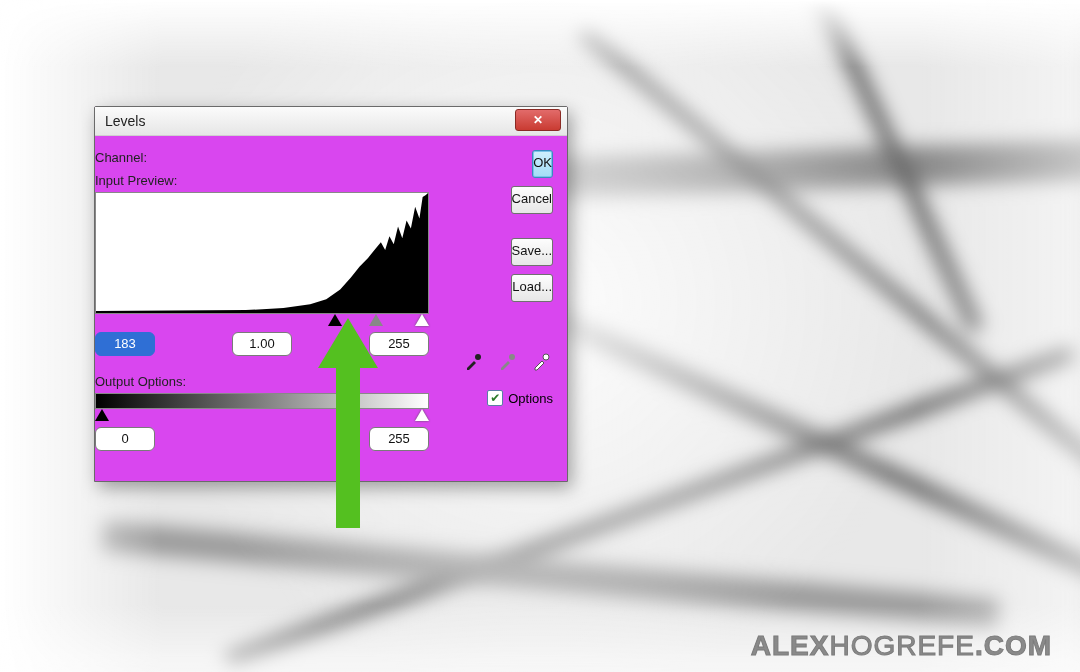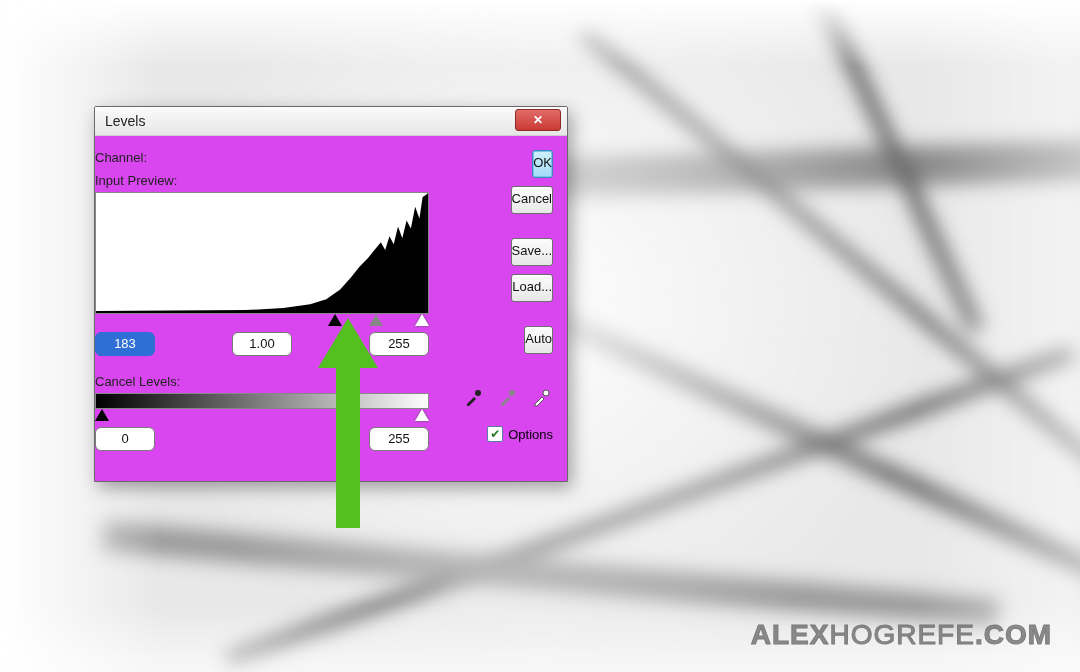--- a/index.html
+++ b/index.html
@@ -33,21 +33,21 @@
   .bd-line4 { top: 250px; left: 500px; width: 700px; height: 12px; transform: rotate(40deg); background: #555; }
   .bd-line5 { top: 560px; left: 100px; width: 900px; height: 30px; transform: rotate(5deg); background: #999; }
   .bd-line6 { top: 50px; left: 550px; width: 600px; height: 16px; transform: rotate(65deg); background: #666; }
   .vigA { position: absolute; inset: 0; background: radial-gradient(circle at 50% 45%, rgba(255,255,255,0.9) 0%, rgba(255,255,255,0) 60%); }
   .vigB { position: absolute; inset: 0; background: linear-gradient(to right, rgba(255,255,255,1) 0%, rgba(255,255,255,0) 15%, rgba(255,255,255,0) 85%, rgba(255,255,255,0.5) 100%); }
   .vigC { position: absolute; inset: 0; background: linear-gradient(to bottom, rgba(255,255,255,1) 0%, rgba(255,255,255,0) 10%, rgba(255,255,255,0) 90%, rgba(255,255,255,0.7) 100%); }
 
   .watermark {
     position: absolute;
     right: 28px;
-    bottom: 21px;
+    bottom: 10px;
     font-family: "Arial Black", Arial, sans-serif;
     font-size: 28px;
     letter-spacing: 1px;
     color: #777;
     font-weight: 700;
     -webkit-text-stroke: 1px #666;
     opacity: 0.85;
   }
   .watermark .light { font-weight: 400; }
 
@@ -304,41 +304,40 @@
         <div class="tri gray" style="left:84%"></div>
         <div class="tri white" style="left:98%"></div>
       </div>
 
       <div class="inputRow">
         <input class="valBox sel" value="183" style="">
         <input class="valBox" value="1.00" style="">
         <input class="valBox" value="255" style="">
       </div>
 
-      <div class="sectionLabel" style="margin-top:18px">Cancel Levels:</div>
+      <div class="sectionLabel" style="margin-top:18px">Output Options:</div>
       <div class="outputGradient"></div>
       <div class="outSliderTrack">
         <div class="tri" style="left:2%"></div>
         <div class="tri white" style="left:98%"></div>
       </div>
       <div class="inputRow">
         <input class="valBox" value="0" style="">
         <span></span>
         <input class="valBox" value="255" style="">
       </div>
     </div>
 
     <div class="right">
       <div class="btn ok">OK</div>
       <div class="btn">Cancel</div>
       <div class="gap8"></div>
       <div class="btn">Save...</div>
       <div class="btn">Load...</div>
       <div class="gap8"></div>
-      <div class="btn">Auto</div>
       <div class="gap8"></div>
 
       <div class="eyedroppers">
         <div class="eyed">
           <svg width="20" height="20" viewBox="0 0 20 20">
               <path d="M3 17 L10 10 L12 12 L5 19 L3 19 Z" fill="#222"></path>
               <circle cx="14" cy="6" r="3" fill="#222"></circle>
             </svg>
         </div>
         <div class="eyed">

